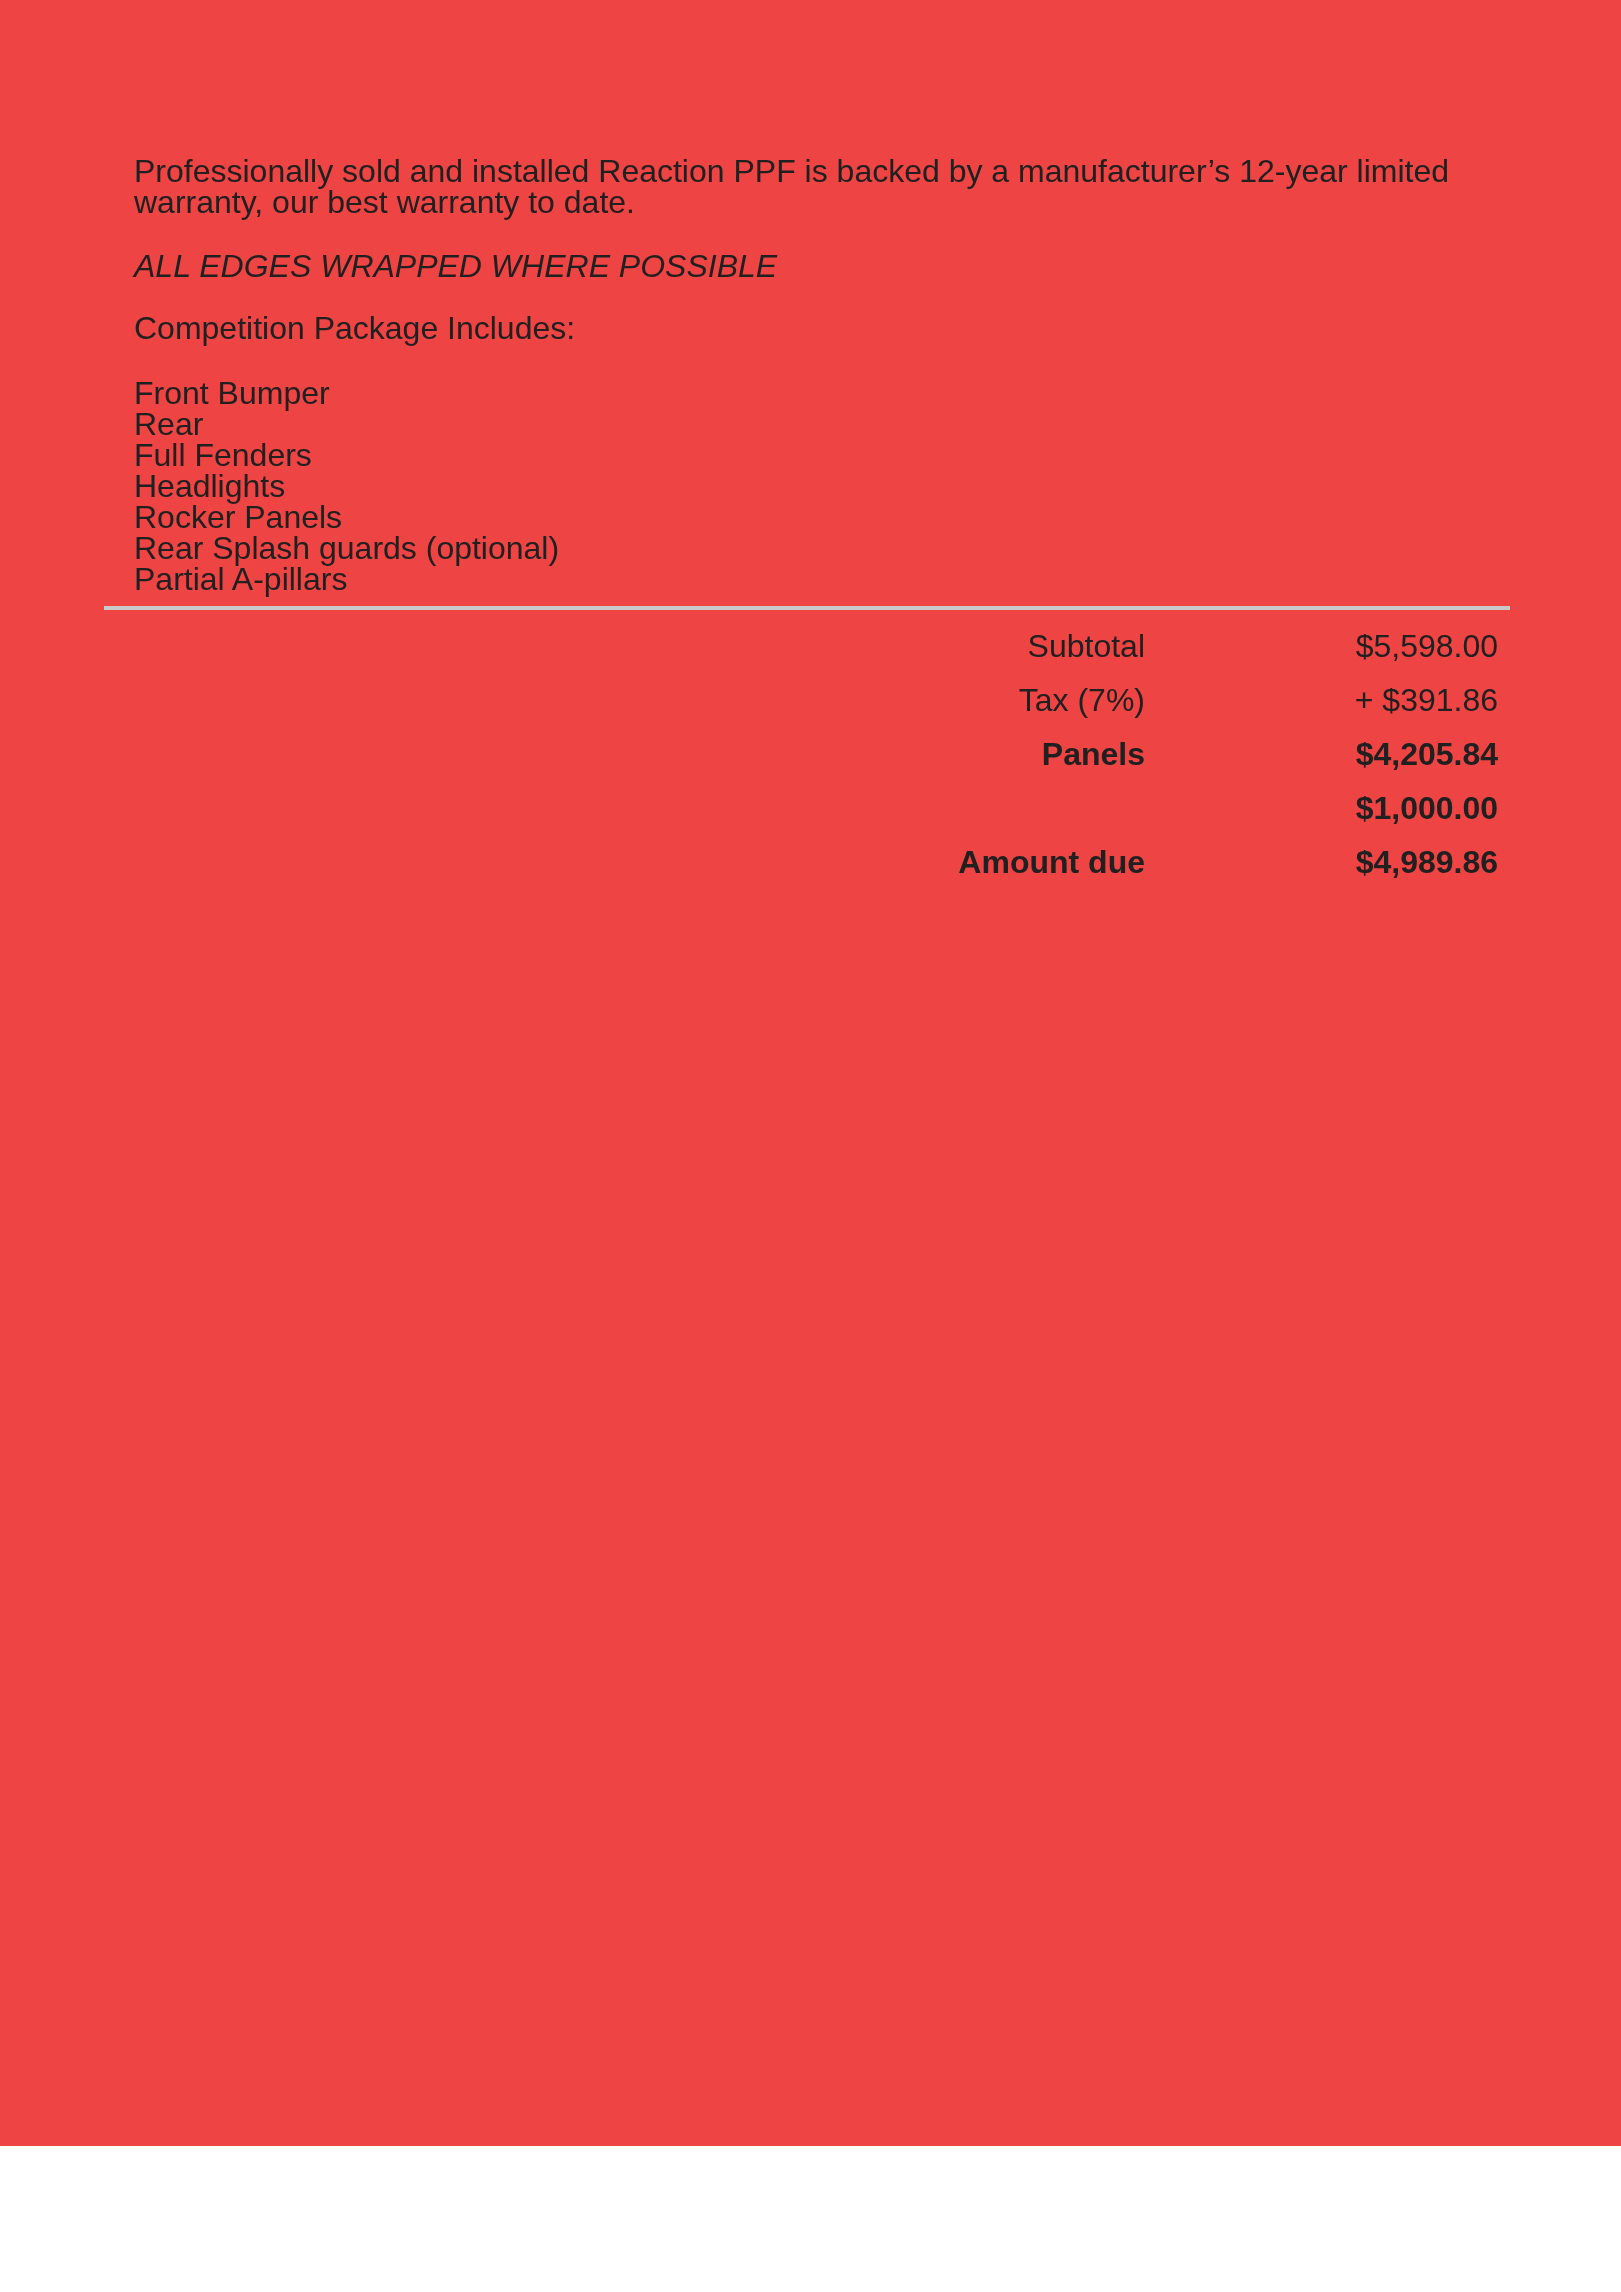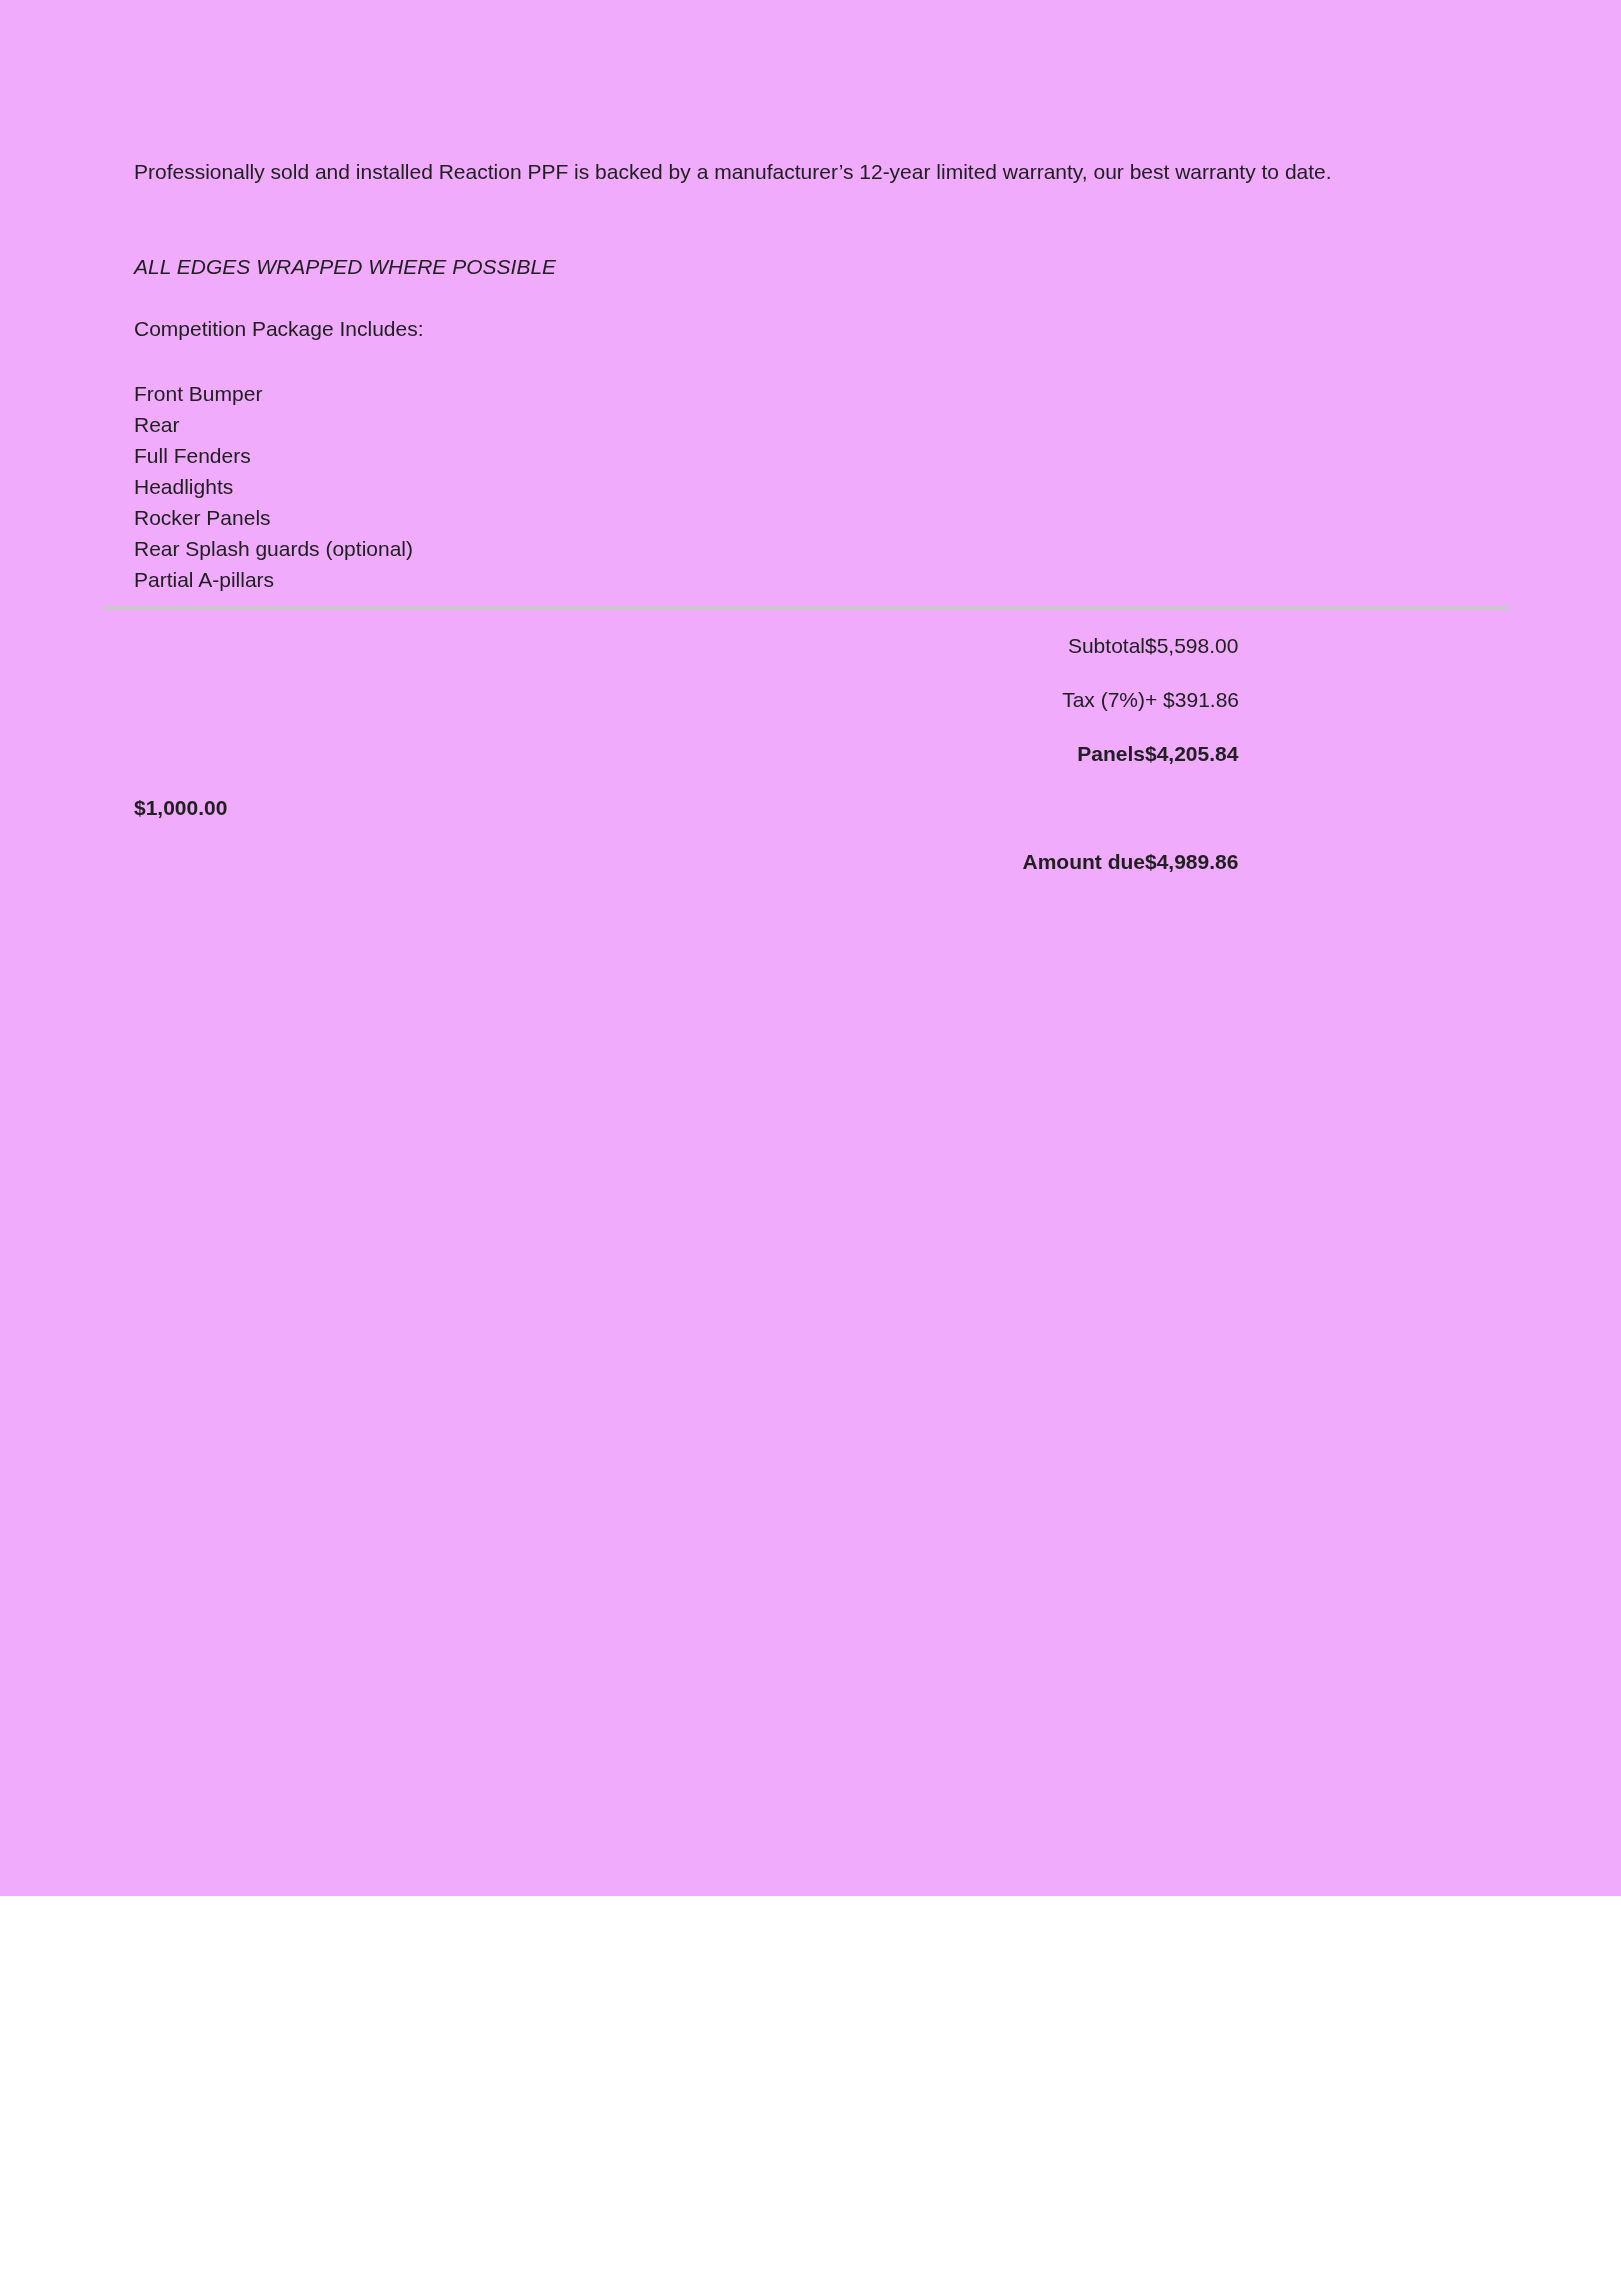--- a/index.html
+++ b/index.html
@@ -3,24 +3,24 @@
 <meta charset="utf-8">
 <style>
   html, body {
     margin: 0;
     padding: 0;
     background: #ffffff;
   }
   .page {
     position: relative;
     width: 1621px;
-    height: 1896px;
-    background: #f0abfc;
+    height: 2146px;
+    background: #ef4444;
     font-family: "Liberation Sans", sans-serif;
-    font-size: 21px;
+    font-size: 32px;
     color: #202020;
     overflow: hidden;
   }
   .textblock {
     position: absolute;
     left: 134px;
     margin: 0;
     line-height: 31px;
     white-space: pre-line;
   }
@@ -65,20 +65,21 @@
     display: flex;
     height: 54px;
     align-items: center;
   }
   .totals-label {
     width: 1011px;
     text-align: right;
   }
   .totals-value {
     flex: 1;
+    text-align: right;
   }
   .totals-row.bold {
     font-weight: bold;
   }
 </style>
 </head>
 <body>
 
 <div class="page">
 

